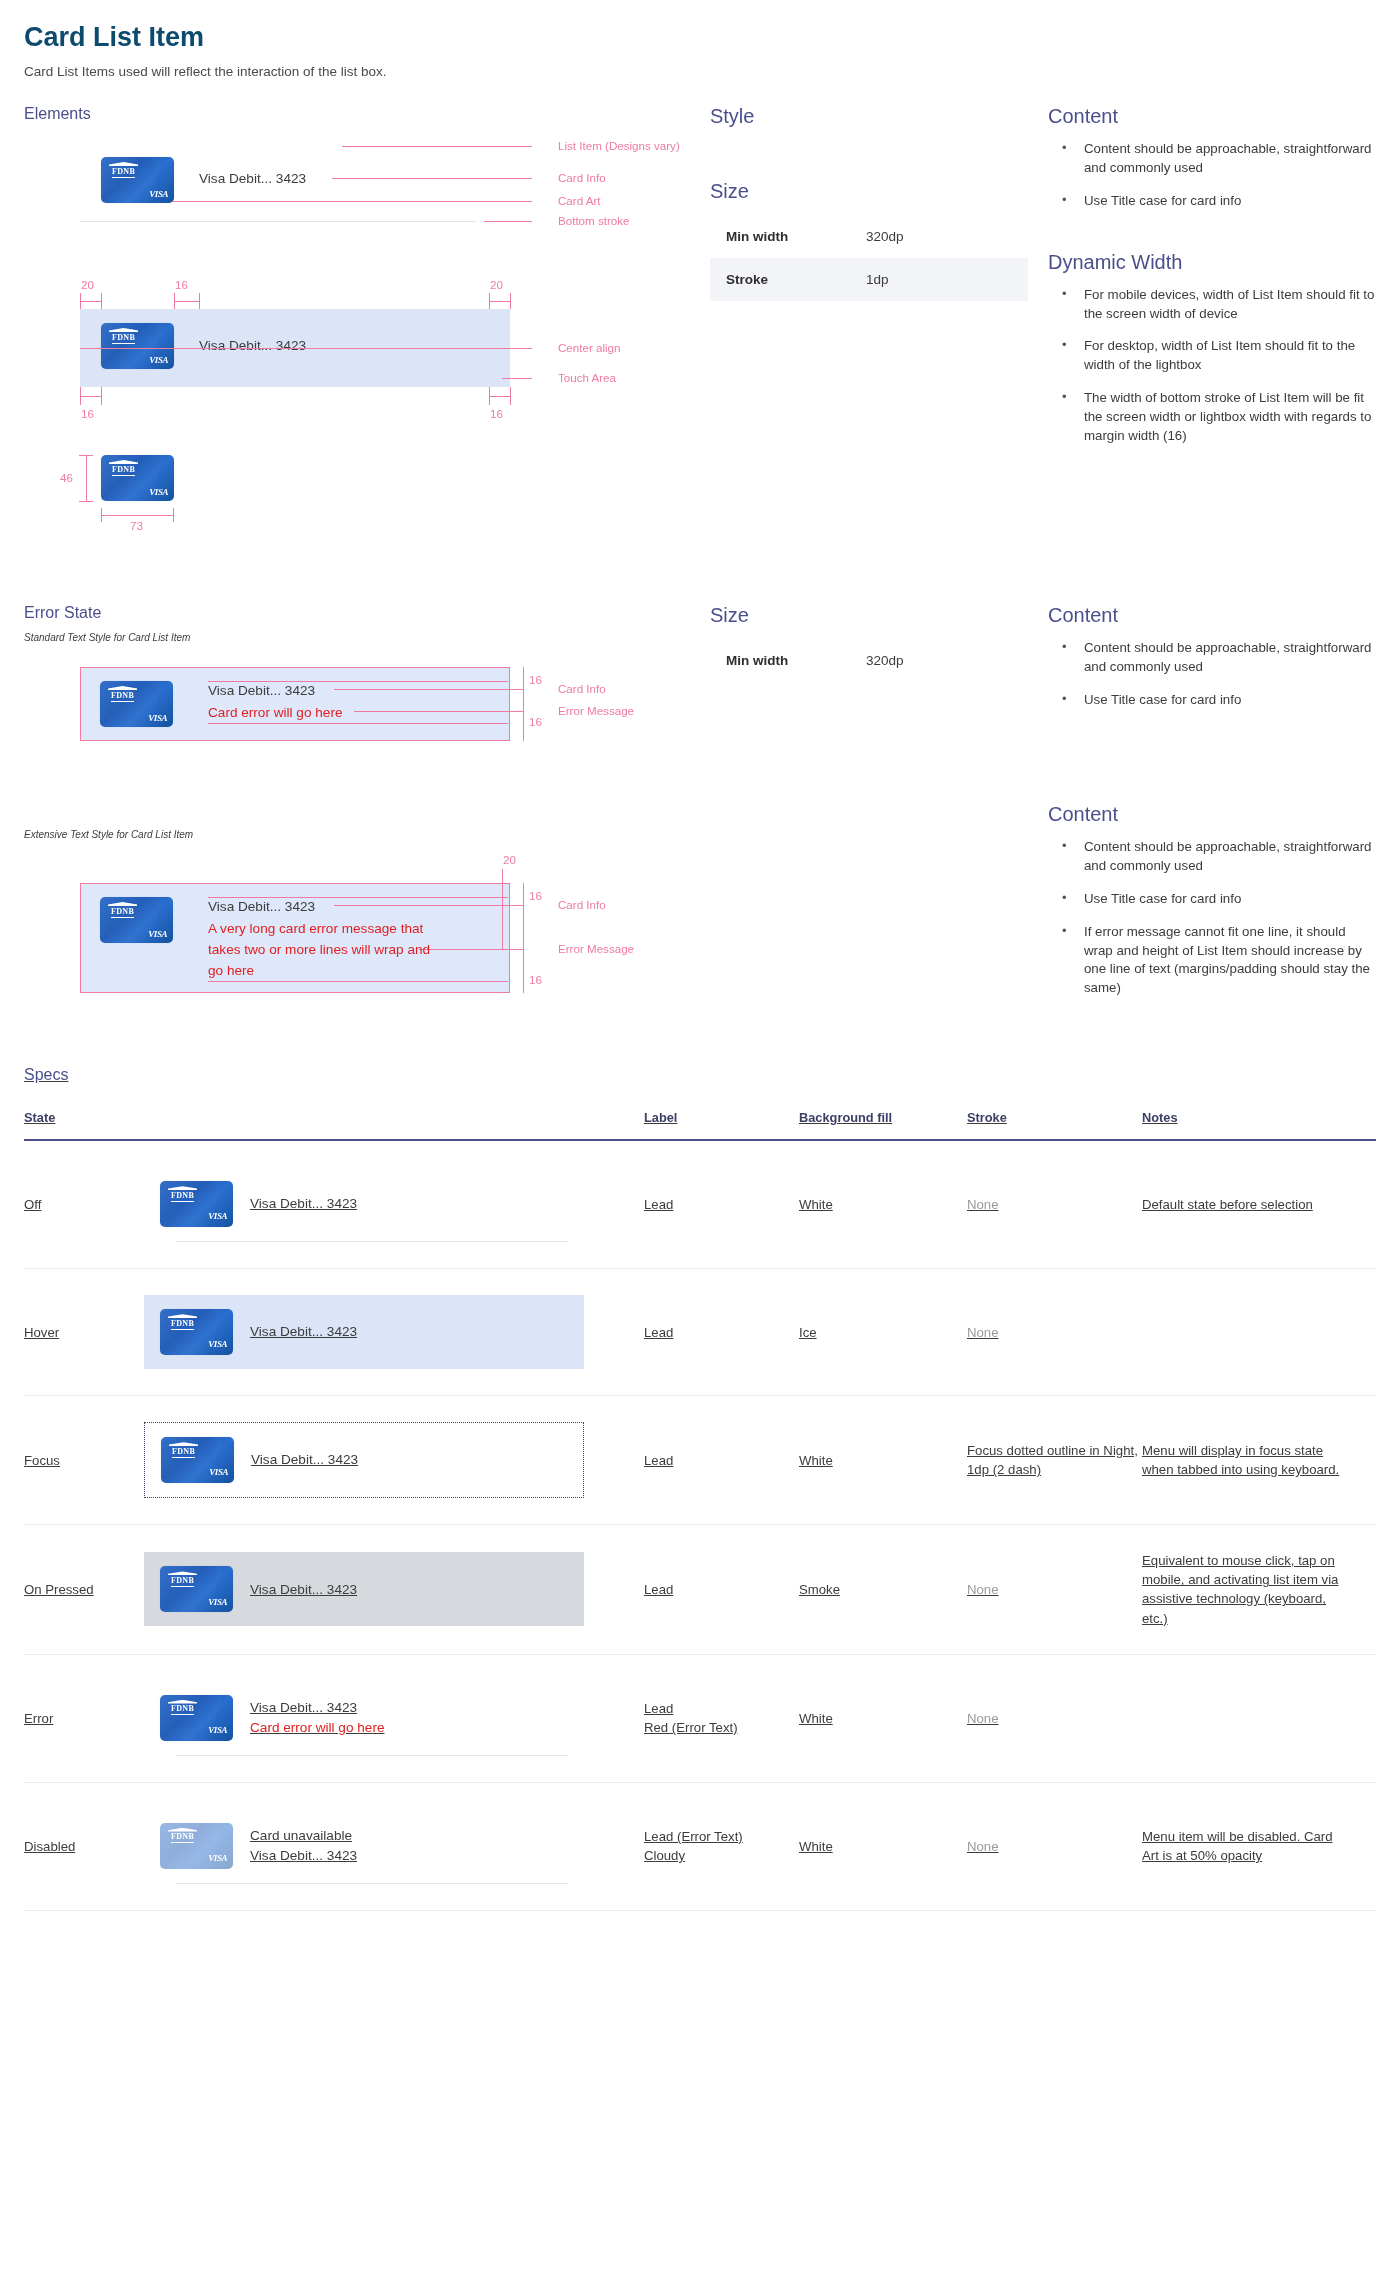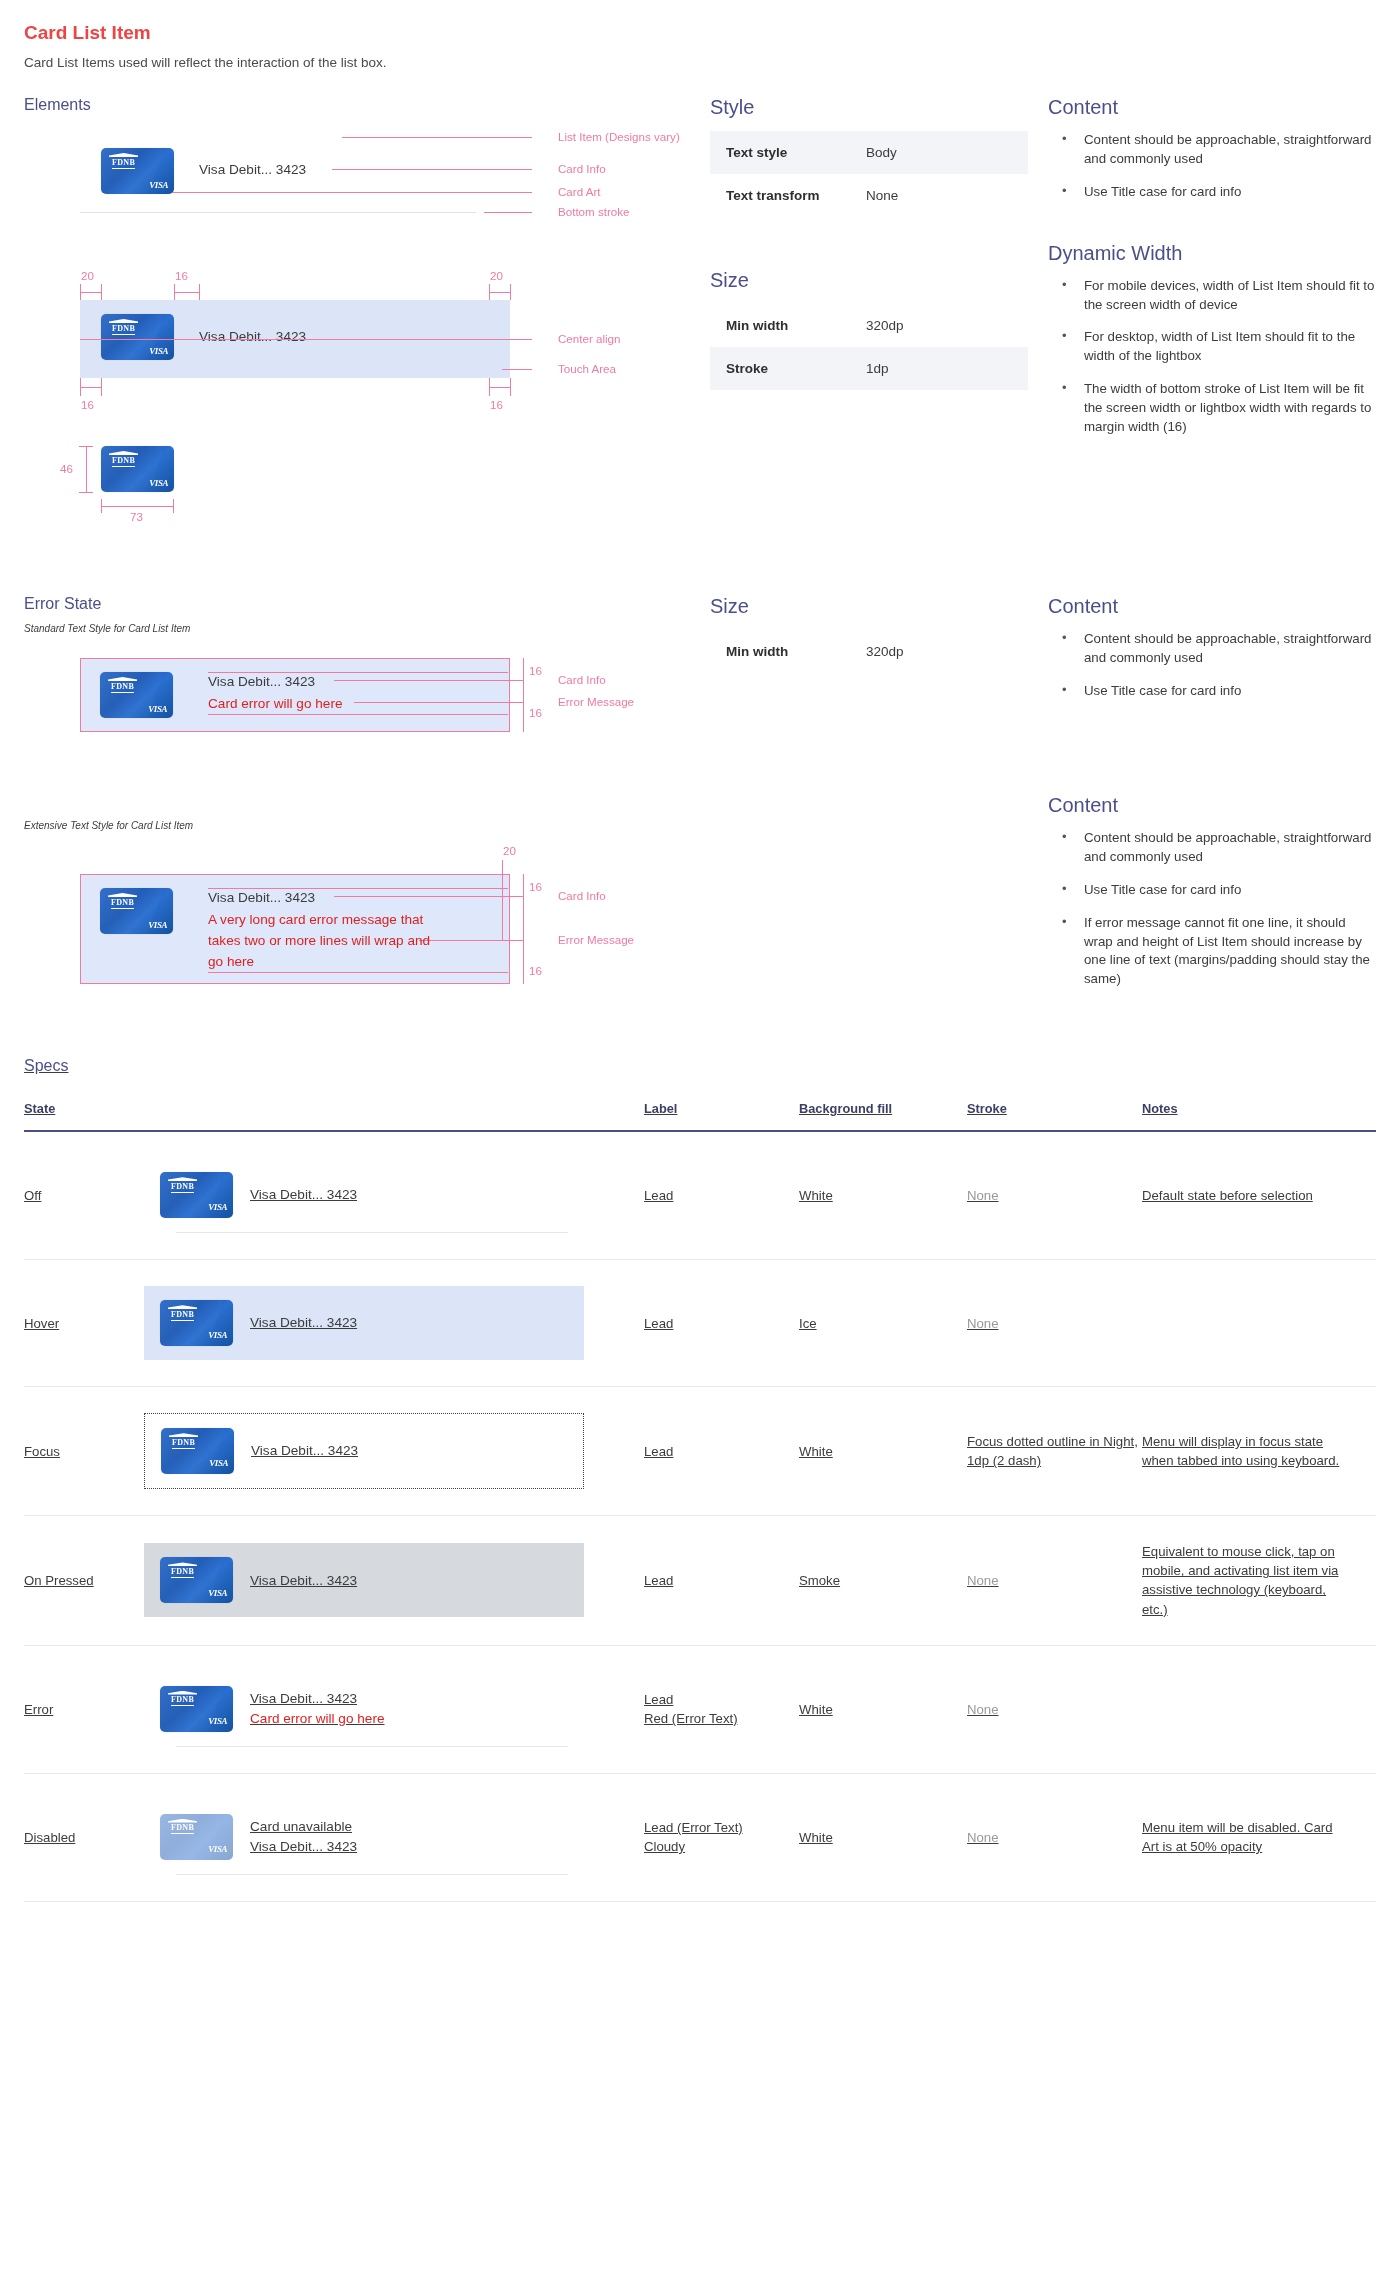--- a/index.html
+++ b/index.html
@@ -13,21 +13,21 @@
     overflow:hidden;
   }
   .page { position:relative; width:1400px; height:2281px; padding:0 24px; }
 
   
   h1.page-title {
     font-size:29px; font-weight:400; color:#3b3f63;
     margin:0; padding:32px 0 0 0; letter-spacing:.1px;
   }
   h2.sub-title {
-    font-size:19px; font-weight:700; color:#ef4444;
+    font-size:27px; font-weight:700; color:#0c4a6e;
     margin:0; padding:22px 0 0 0;
   }
   p.sub-desc {
     font-size:13.5px; color:#4a4a4a; margin:0; padding:11px 0 0 0;
   }
   .col-head {
     font-size:20px; font-weight:400; color:#4a4f8c;
     margin:0 0 12px 0;
   }
   .sec-head {
@@ -233,30 +233,20 @@
 
         <div class="pinkline" style="left:77px; top:74px; width:73px;"></div>
         <div class="pinkline v" style="left:77px; top:67px; width:1px; height:14px;"></div>
         <div class="pinkline v" style="left:149px;top:67px; width:1px; height:14px;"></div>
         <div class="pink-num" style="left:106px; top:78px;">73</div>
       </div>
     </div>
 
     <div class="c-mid">
       <div class="col-head">Style</div>
-      <div class="kv">
-        <div class="kv-row shade">
-          <div class="kv-k">Text style</div>
-          <div class="kv-v">Body</div>
-        </div>
-        <div class="kv-row">
-          <div class="kv-k">Text transform</div>
-          <div class="kv-v">None</div>
-        </div>
-      </div>
 
       <div class="col-head" style="margin-top:52px;">Size</div>
       <div class="kv">
         <div class="kv-row">
           <div class="kv-k">Min width</div>
           <div class="kv-v">320dp</div>
         </div>
         <div class="kv-row shade">
           <div class="kv-k">Stroke</div>
           <div class="kv-v">1dp</div>

